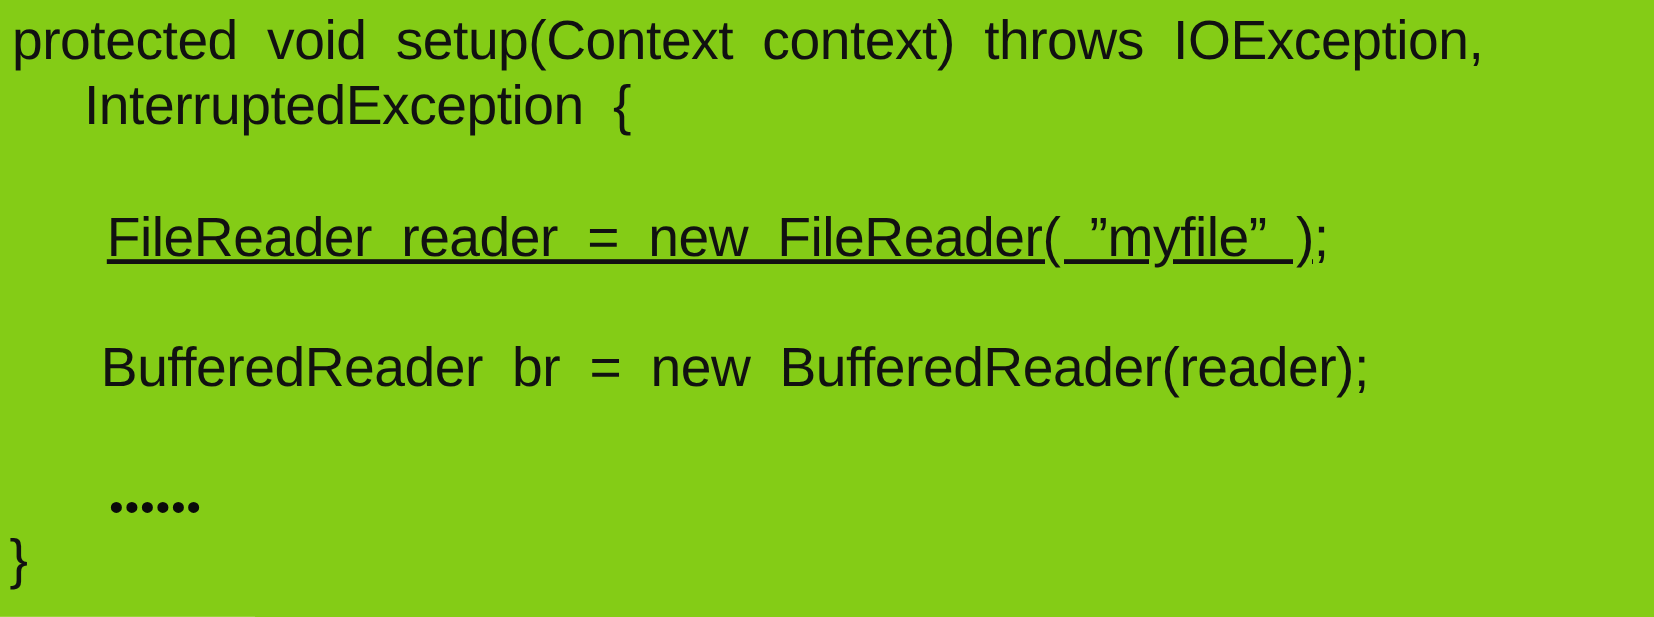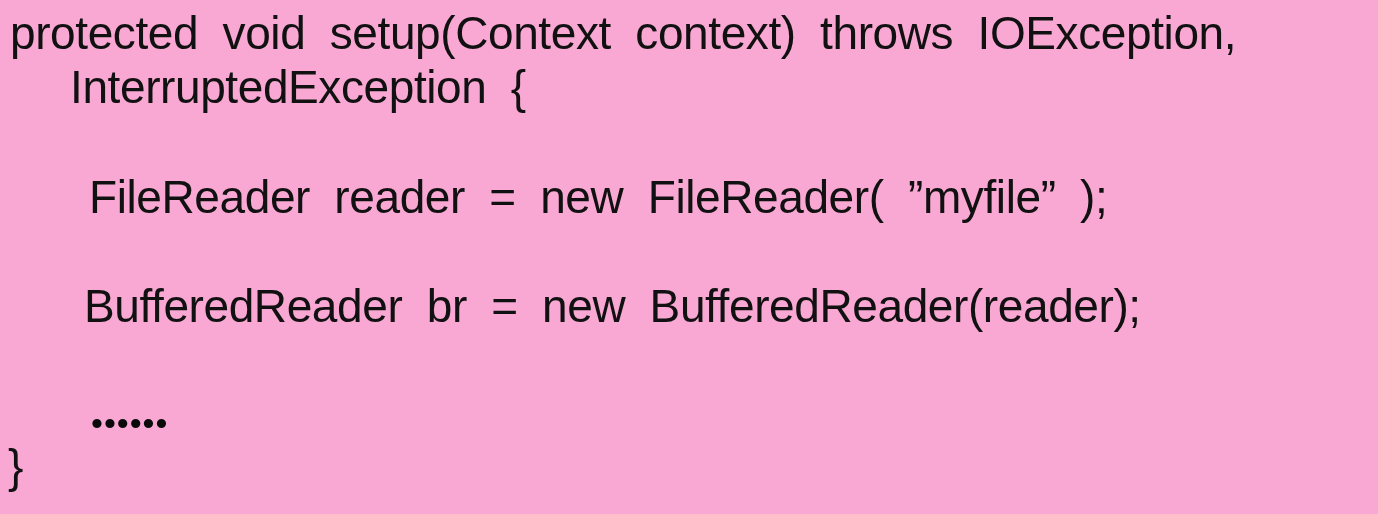--- a/index.html
+++ b/index.html
@@ -10,21 +10,21 @@
     width: 1378px;
     height: 514px;
     background: #ffffff;
     overflow: hidden;
     font-family: "Liberation Sans", "DejaVu Sans", sans-serif;
   }
   .code-canvas {
     position: relative;
     width: 1378px;
     height: 514px;
-    background: #f9a8d4;
+    background: #84cc16;
   }
   .code-line {
     position: absolute;
     white-space: pre;
     color: #111111;
     font-size: 46px;
     line-height: 1.1;
     letter-spacing: -0.4px;
     word-spacing: 12px;
   }
@@ -35,20 +35,20 @@
   }
 </style>
 </head>
 <body>
 
 <div class="code-canvas">
   <div class="code-line" style="left:10px; top:8px;">protected void setup(Context context) throws IOException,</div>
 
   <div class="code-line" style="left:70px; top:62px;">InterruptedException {</div>
 
-  <div class="code-line" style="left:89px; top:172px;">FileReader reader = new FileReader( ”myfile” );</div>
+  <div class="code-line" style="left:89px; top:172px;text-decoration:underline;">FileReader reader = new FileReader( ”myfile” );</div>
 
   <div class="code-line" style="left:84px; top:281px;">BufferedReader br = new BufferedReader(reader);</div>
 
   <div class="code-line dots" style="left:91px; top:405px;">••••••</div>
 
   <div class="code-line" style="left:8px; top:441px;">}</div>
 </div>
 
 </body></html>

